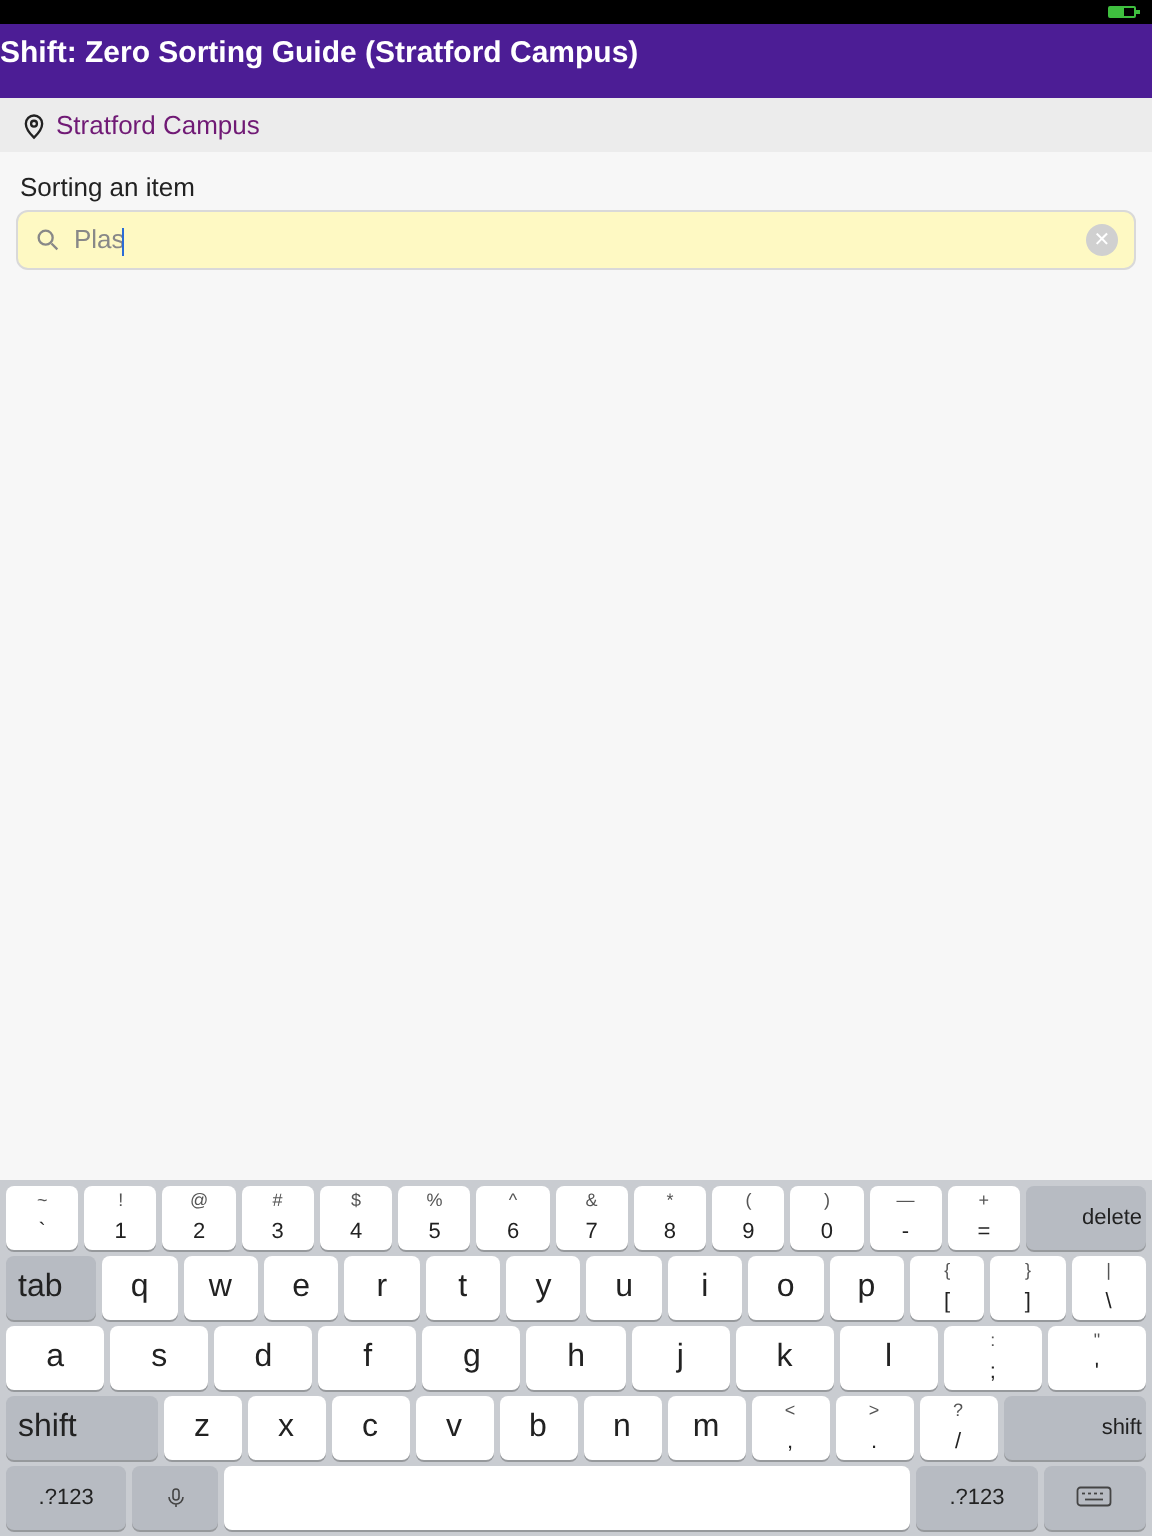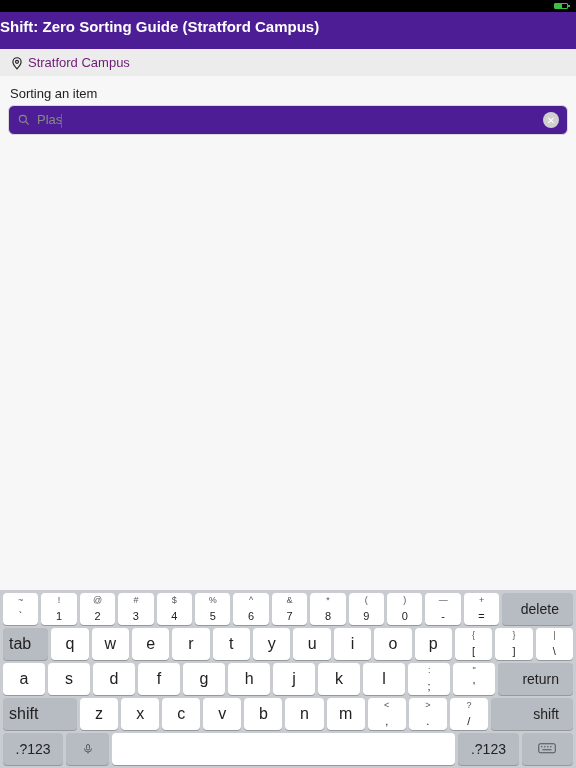--- a/index.html
+++ b/index.html
@@ -5,35 +5,35 @@
   *{box-sizing:border-box;margin:0;padding:0;font-family:-apple-system,Helvetica,Arial,sans-serif}
   html,body{width:576px;height:768px;overflow:hidden;background:#f7f7f7}
   .statusbar{height:12px;background:#000;display:flex;justify-content:flex-end;align-items:center;padding-right:8px}
   .battery{width:14px;height:6px;border:1px solid #3fbf3f;border-radius:1px;position:relative}
   .battery::after{content:"";position:absolute;right:-3px;top:1px;width:2px;height:2px;background:#3fbf3f}
   .battery-fill{width:60%;height:100%;background:#3fbf3f}
   .titlebar{background:#4c1d95;color:#fff;text-align:left;font-weight:700;font-size:15px;padding:6px 0 14px}
   .locbar{background:#ececec;display:flex;align-items:center;padding:6px 10px;font-size:13px;color:#701a75}
   .loc-icon{width:14px;height:14px;margin-right:4px}
   .searchlabel{font-size:13px;color:#222;padding:10px 10px 4px}
-  .searchbox{margin:0 8px;background:#4c1d95;border:1px solid #d9d9d9;border-radius:6px;display:flex;align-items:center;padding:6px 8px}
+  .searchbox{margin:0 8px;background:#fef9c3;border:1px solid #d9d9d9;border-radius:6px;display:flex;align-items:center;padding:6px 8px}
   .search-icon{width:14px;height:14px;stroke:#888;margin-right:6px;flex:none}
   .searchinput{border:none;outline:none;flex:1;font-size:13px;color:#888;background:transparent}
   .cursor{display:inline-block;width:0;height:14px;border-left:1.2px solid #2b6cd6;margin-left:-1px;vertical-align:middle}
   .clear-btn{width:16px;height:16px;border-radius:50%;background:#d0d0d0;color:#fff;font-size:10px;display:flex;align-items:center;justify-content:center;flex:none}
   .content{flex:1}
   .kbd{position:absolute;left:0;right:0;bottom:0;background:#c9ccd1;padding:3px;display:flex;flex-direction:column;gap:3px;font-size:13px}
   .krow{display:flex;gap:3px}
   .key{background:#fff;border-radius:4px;box-shadow:0 1px 0 rgba(0,0,0,.25);display:flex;align-items:center;justify-content:center;height:32px;flex:1;position:relative;color:#222}
-  .key.mod{background:#b7bbc2;font-size:14px}
+  .key.mod{background:#b7bbc2;font-size:11px}
   .key.space{flex:8}
   .key .top{position:absolute;top:2px;font-size:9px;color:#555}
   .key .bot{position:absolute;bottom:3px;font-size:11px}
   .key.alpha{font-size:16px}
-  .key.right-label{justify-content:flex-end;padding-right:14px;font-size:14px}
+  .key.right-label{justify-content:flex-end;padding-right:2px;font-size:11px}
   .key.left-label{justify-content:flex-start;padding-left:6px;font-size:16px}
   .kbd-toggle svg{width:18px;height:12px}
   .mic svg{width:12px;height:16px}
 </style>
 </head>
 <body>
 
 <div class="statusbar">
   <div class="battery">
       <div class="battery-fill"></div>
@@ -163,21 +163,20 @@
         <div class="key alpha">l</div>
         <div class="key">
           <span class="top">:</span>
           <span class="bot">;</span>
         </div>
         <div class="key">
           <span class="top">"</span>
           <span class="bot">'</span>
         </div>
       </div>
-    <div class="key mod right-label" style="flex:2.1">return</div>
   </div>
 
   <div class="krow">
     <div class="key mod left-label" style="flex:2.5">shift</div>
     <div class="krow" id="krow3" style="flex:15;gap:3px">
         <div class="key alpha">z</div>
         <div class="key alpha">x</div>
         <div class="key alpha">c</div>
         <div class="key alpha">v</div>
         <div class="key alpha">b</div>

